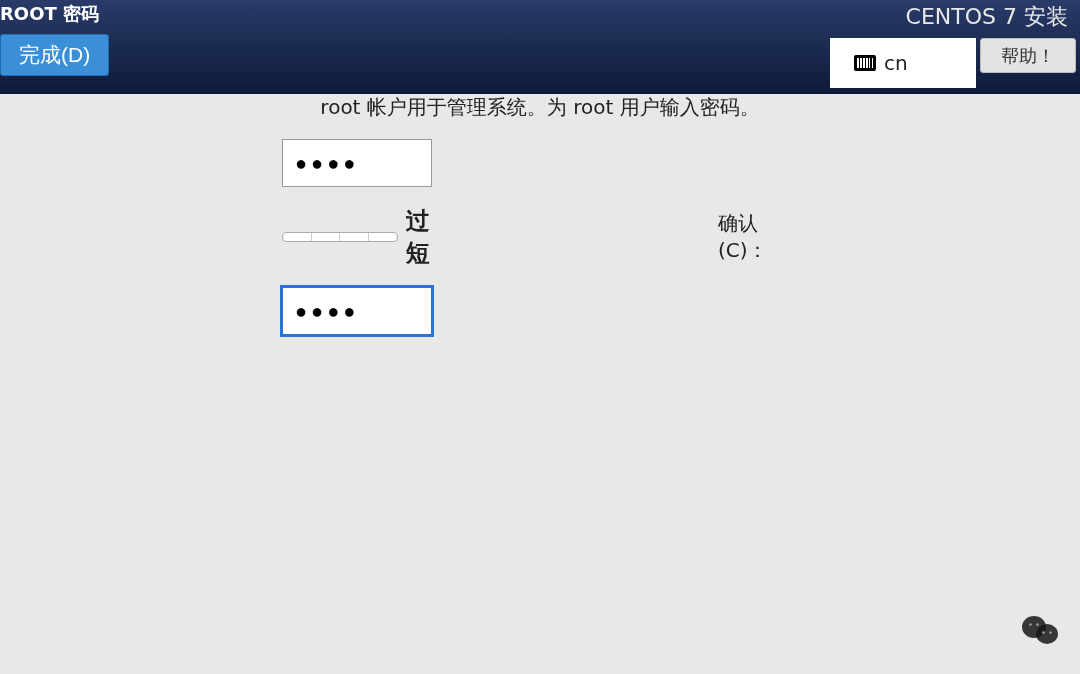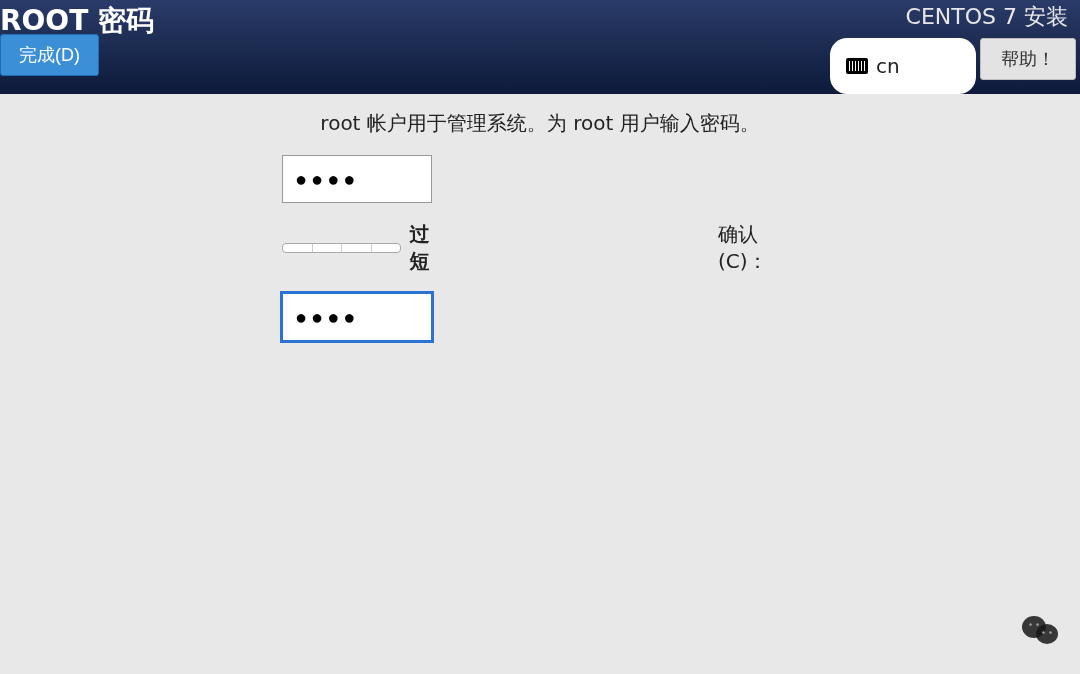--- a/index.html
+++ b/index.html
@@ -8,70 +8,68 @@
 
   
   .header {
     position: relative;
     height: 94px;
     background: linear-gradient(180deg, #2a3b6a 0%, #1e2e55 40%, #0d1a3a 100%);
     color: #fff;
   }
   .hdr-title {
     position: absolute; left: 0; top: 2px;
-    font-size: 28px; font-weight: 600; color: #ffffff;
+    font-size: 18px; font-weight: 600; color: #ffffff;
   }
   .hdr-sub {
     position: absolute; right: 12px; top: 2px;
     font-size: 22px; font-weight: 400; color: #e8e8e8;
   }
   .done-btn {
     position: absolute; left: 0; top: 34px;
     height: 42px; padding: 0 18px;
     background: #3a8fd6;
     border: 1px solid #1f6eb5;
     border-radius: 3px;
-    color: #fff; font-size: 18px;
+    color: #fff; font-size: 21px;
     cursor: pointer;
   }
   .kbd-box {
     position: absolute; right: 104px; top: 38px;
-    width: 146px; height: 56px;
+    width: 146px; height: 50px;
     background: #ffffff;
     display: flex; align-items: center;
-    padding: 0 16px;
+    padding: 0 24px;
     gap: 8px;
-    border-radius: 17px;
   }
   .kbd-icon {
     width: 22px; height: 16px;
     background: #000;
     border-radius: 2px;
     position: relative;
   }
   .kbd-icon::before {
     content: ""; position: absolute; inset: 3px;
     background: repeating-linear-gradient(90deg, #fff 0 1.5px, #000 1.5px 3px);
   }
   .kbd-lang {
     color: #222; font-size: 20px; font-weight: 500;
   }
   .help-btn {
     position: absolute; right: 4px; top: 38px;
-    width: 96px; height: 42px;
+    width: 96px; height: 35px;
     background: #e3e3e3;
     border: 1px solid #bbb;
     border-radius: 3px;
     color: #333; font-size: 18px;
     cursor: pointer;
   }
 
   
   .content {
-    padding-top: 16px;
     text-align: center;
     color: #333;
   }
   .instr {
     font-size: 20px; font-weight: 400; color: #222;
     margin-bottom: 18px;
   }
   .form {
     display: inline-grid;
     grid-template-columns: 150px 270px 80px;
@@ -101,21 +99,21 @@
     background: #fff;
     position: relative;
     display: flex;
   }
   .meter span {
     flex: 1;
     border-right: 1px solid #ccc;
   }
   .meter span:last-child { border-right: none; }
   .meter-label {
-    font-size: 20px; font-weight: 600; margin-left: 8px;
+    font-size: 24px; font-weight: 600; margin-left: 8px;
   }
 
   
   .wm {
     position: absolute; right: 22px; bottom: 30px;
     display: flex; align-items: center; gap: 6px;
     color: rgba(255,255,255,0.85);
     font-size: 26px; font-weight: 500;
     text-shadow: 0 0 6px rgba(0,0,0,0.3);
     mix-blend-mode: difference;

